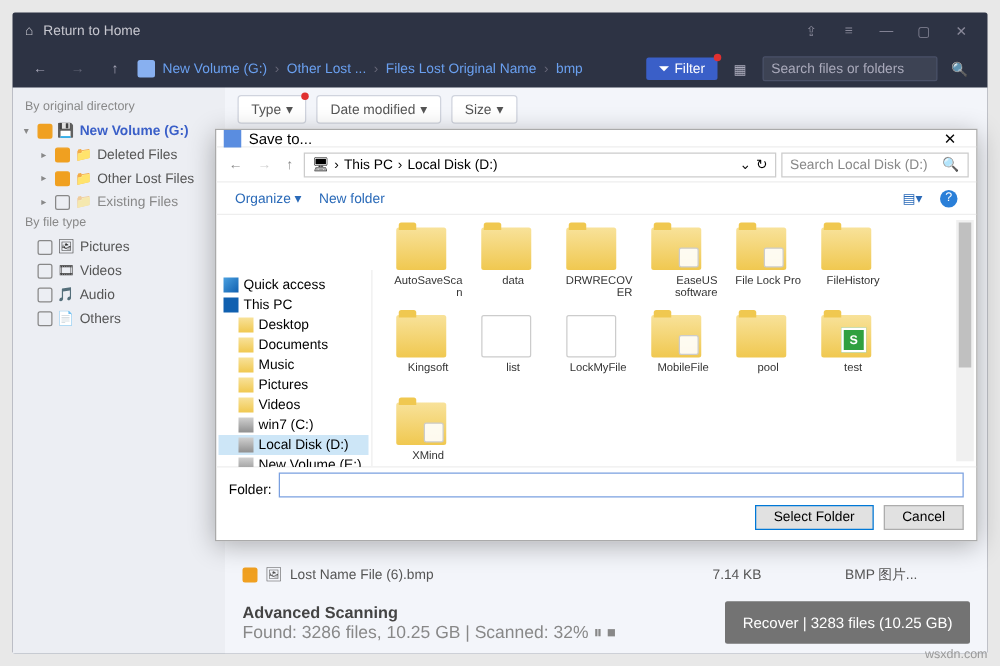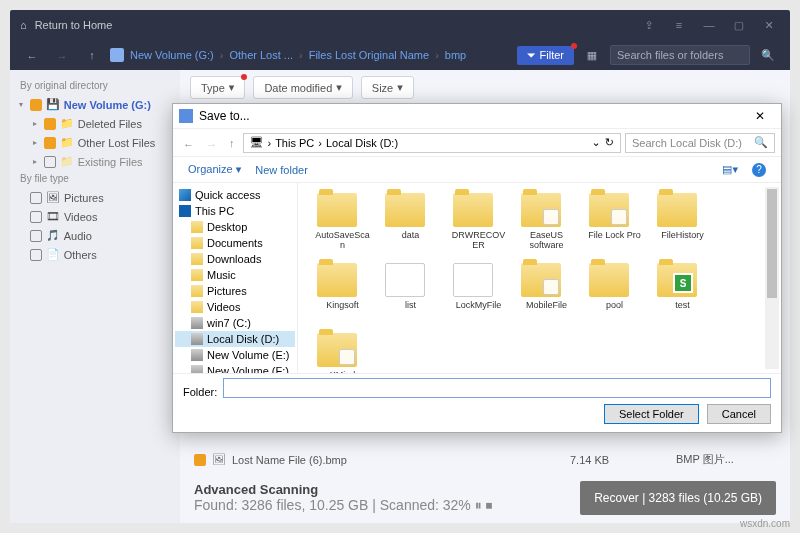--- a/index.html
+++ b/index.html
@@ -41,49 +41,49 @@
 .filerow .fsize{width:100px;}
 .filerow .ftype{width:100px;}
 
 .bottombar{margin-top:auto;padding:8px 14px;display:flex;align-items:center;gap:12px;}
 .scanning .h{font-weight:600;color:#444;font-size:13px;}
 .scanning .s{font-size:14px;color:#888;}
 .recover{margin-left:auto;background:#737373;color:#fff;padding:10px 14px;font-size:12px;border-radius:2px;}
 
 
 .dialog{position:absolute;left:172px;top:103px;width:610px;height:330px;background:#fff;border:1px solid #aaa;box-shadow:0 4px 20px rgba(0,0,0,.3);display:flex;flex-direction:column;color:#000;}
-.dlg-title{height:25px;display:flex;align-items:center;padding:0 6px;font-size:12px;border-bottom:1px solid #eee;}
+.dlg-title{height:14px;display:flex;align-items:center;padding:0 6px;font-size:12px;border-bottom:1px solid #eee;}
 .dlg-title .ico{width:14px;height:14px;background:#5a8de0;margin-right:6px;}
 .dlg-title .close{margin-left:auto;width:30px;text-align:center;cursor:pointer;}
 .dlg-nav{height:28px;display:flex;align-items:center;padding:0 6px;gap:4px;font-size:11px;border-bottom:1px solid #eee;}
 .dlg-nav .arrow{color:#888;padding:0 4px;}
 .dlg-nav .path{flex:1;border:1px solid #ccc;padding:3px 6px;display:flex;align-items:center;gap:4px;height:20px;}
 .dlg-nav .dsearch{width:150px;border:1px solid #ccc;padding:3px 6px;color:#888;height:20px;display:flex;align-items:center;gap:4px;}
 .dlg-cmd{height:26px;display:flex;align-items:center;padding:0 15px;gap:14px;font-size:11px;color:#2a6ab8;border-bottom:1px solid #eee;}
 .dlg-cmd .help{margin-left:auto;width:14px;height:14px;border-radius:50%;background:#2a7fd8;color:#fff;font-size:10px;display:flex;align-items:center;justify-content:center;}
 .dlg-body{flex:1;display:flex;overflow:hidden;}
-.navpane{width:125px;border-right:1px solid #eee;font-size:11px;overflow-y:auto;padding:4px 2px;}
+.navpane{width:125px;border-right:1px solid #eee;font-size:11px;overflow-y:auto;padding:4px 2px;margin-top:44px;}
 .np-item{display:flex;align-items:center;gap:4px;padding:2px 4px;}
 .np-item.ind{padding-left:16px;}
 .np-item.sel{background:#cde6f7;}
 .np-item .ico{width:12px;height:12px;}
 .ico.star{background:linear-gradient(135deg,#4aa0e0,#1060b0);}
 .ico.pc{background:#1060b0;}
 .ico.folder-s{background:linear-gradient(#f8e29a,#f0c850);}
 .ico.drive{background:linear-gradient(#d0d0d0,#909090);}
 .folderpane{flex:1;padding:6px;position:relative;}
 .folders{display:flex;flex-wrap:wrap;gap:2px 2px;align-content:flex-start;}
 .folder{width:66px;height:68px;display:flex;flex-direction:column;align-items:center;font-size:9px;color:#333;padding-top:4px;}
 .folder .icon{width:40px;height:34px;background:linear-gradient(#f8e29a,#f0c850);border-radius:2px;position:relative;}
 .folder .icon::before{content:"";position:absolute;top:-4px;left:2px;width:14px;height:6px;background:#f0c850;border-radius:2px 2px 0 0;}
 .folder .icon.file{background:#fff;border:1px solid #ccc;border-radius:2px;}
 .folder .icon.file::before{display:none;}
 .folder .icon.overlay::after{content:"";position:absolute;bottom:2px;right:2px;width:14px;height:14px;background:rgba(255,255,255,.9);border:1px solid #ccc;border-radius:2px;}
 .folder .icon.green::after{content:"S";position:absolute;bottom:4px;right:4px;width:16px;height:16px;background:#30a040;border:2px solid #fff;color:#fff;font-size:10px;font-weight:700;display:flex;align-items:center;justify-content:center;}
-.folder .name{margin-top:4px;text-align:center;line-height:1.1;max-width:64px;word-break:break-word;margin-left:11px;}
+.folder .name{margin-top:4px;text-align:right;line-height:1.1;max-width:64px;word-break:break-word;margin-left:11px;}
 .scrollbar{position:absolute;right:2px;top:4px;bottom:4px;width:14px;background:#f0f0f0;}
 .scrollbar .thumb{position:absolute;left:2px;right:2px;top:2px;height:60%;background:#c0c0c0;}
 .dlg-foot{padding:4px 10px 8px;font-size:11px;border-top:1px solid #eee;}
 .dlg-foot .row{display:flex;align-items:flex-end;gap:6px;margin-bottom:6px;}
 .dlg-foot input{flex:1;border:1px solid #7aa0e0;padding:3px;font-size:11px;height:20px;}
 .dlg-foot .btns{display:flex;justify-content:flex-end;gap:8px;}
 .dlg-foot button{padding:3px 14px;font-size:11px;border:1px solid #adadad;background:#e1e1e1;cursor:pointer;}
 .dlg-foot button.primary{border-color:#0078d7;}
 
 .watermark{position:absolute;bottom:4px;right:10px;font-size:10px;color:#999;}
@@ -259,24 +259,20 @@
         <div class="np-item ind">
           <span class="ico folder-s"></span>
           <span>Desktop</span>
         </div>
         <div class="np-item ind">
           <span class="ico folder-s"></span>
           <span>Documents</span>
         </div>
         <div class="np-item ind">
           <span class="ico folder-s"></span>
-          <span>Downloads</span>
-        </div>
-        <div class="np-item ind">
-          <span class="ico folder-s"></span>
           <span>Music</span>
         </div>
         <div class="np-item ind">
           <span class="ico folder-s"></span>
           <span>Pictures</span>
         </div>
         <div class="np-item ind">
           <span class="ico folder-s"></span>
           <span>Videos</span>
         </div>

